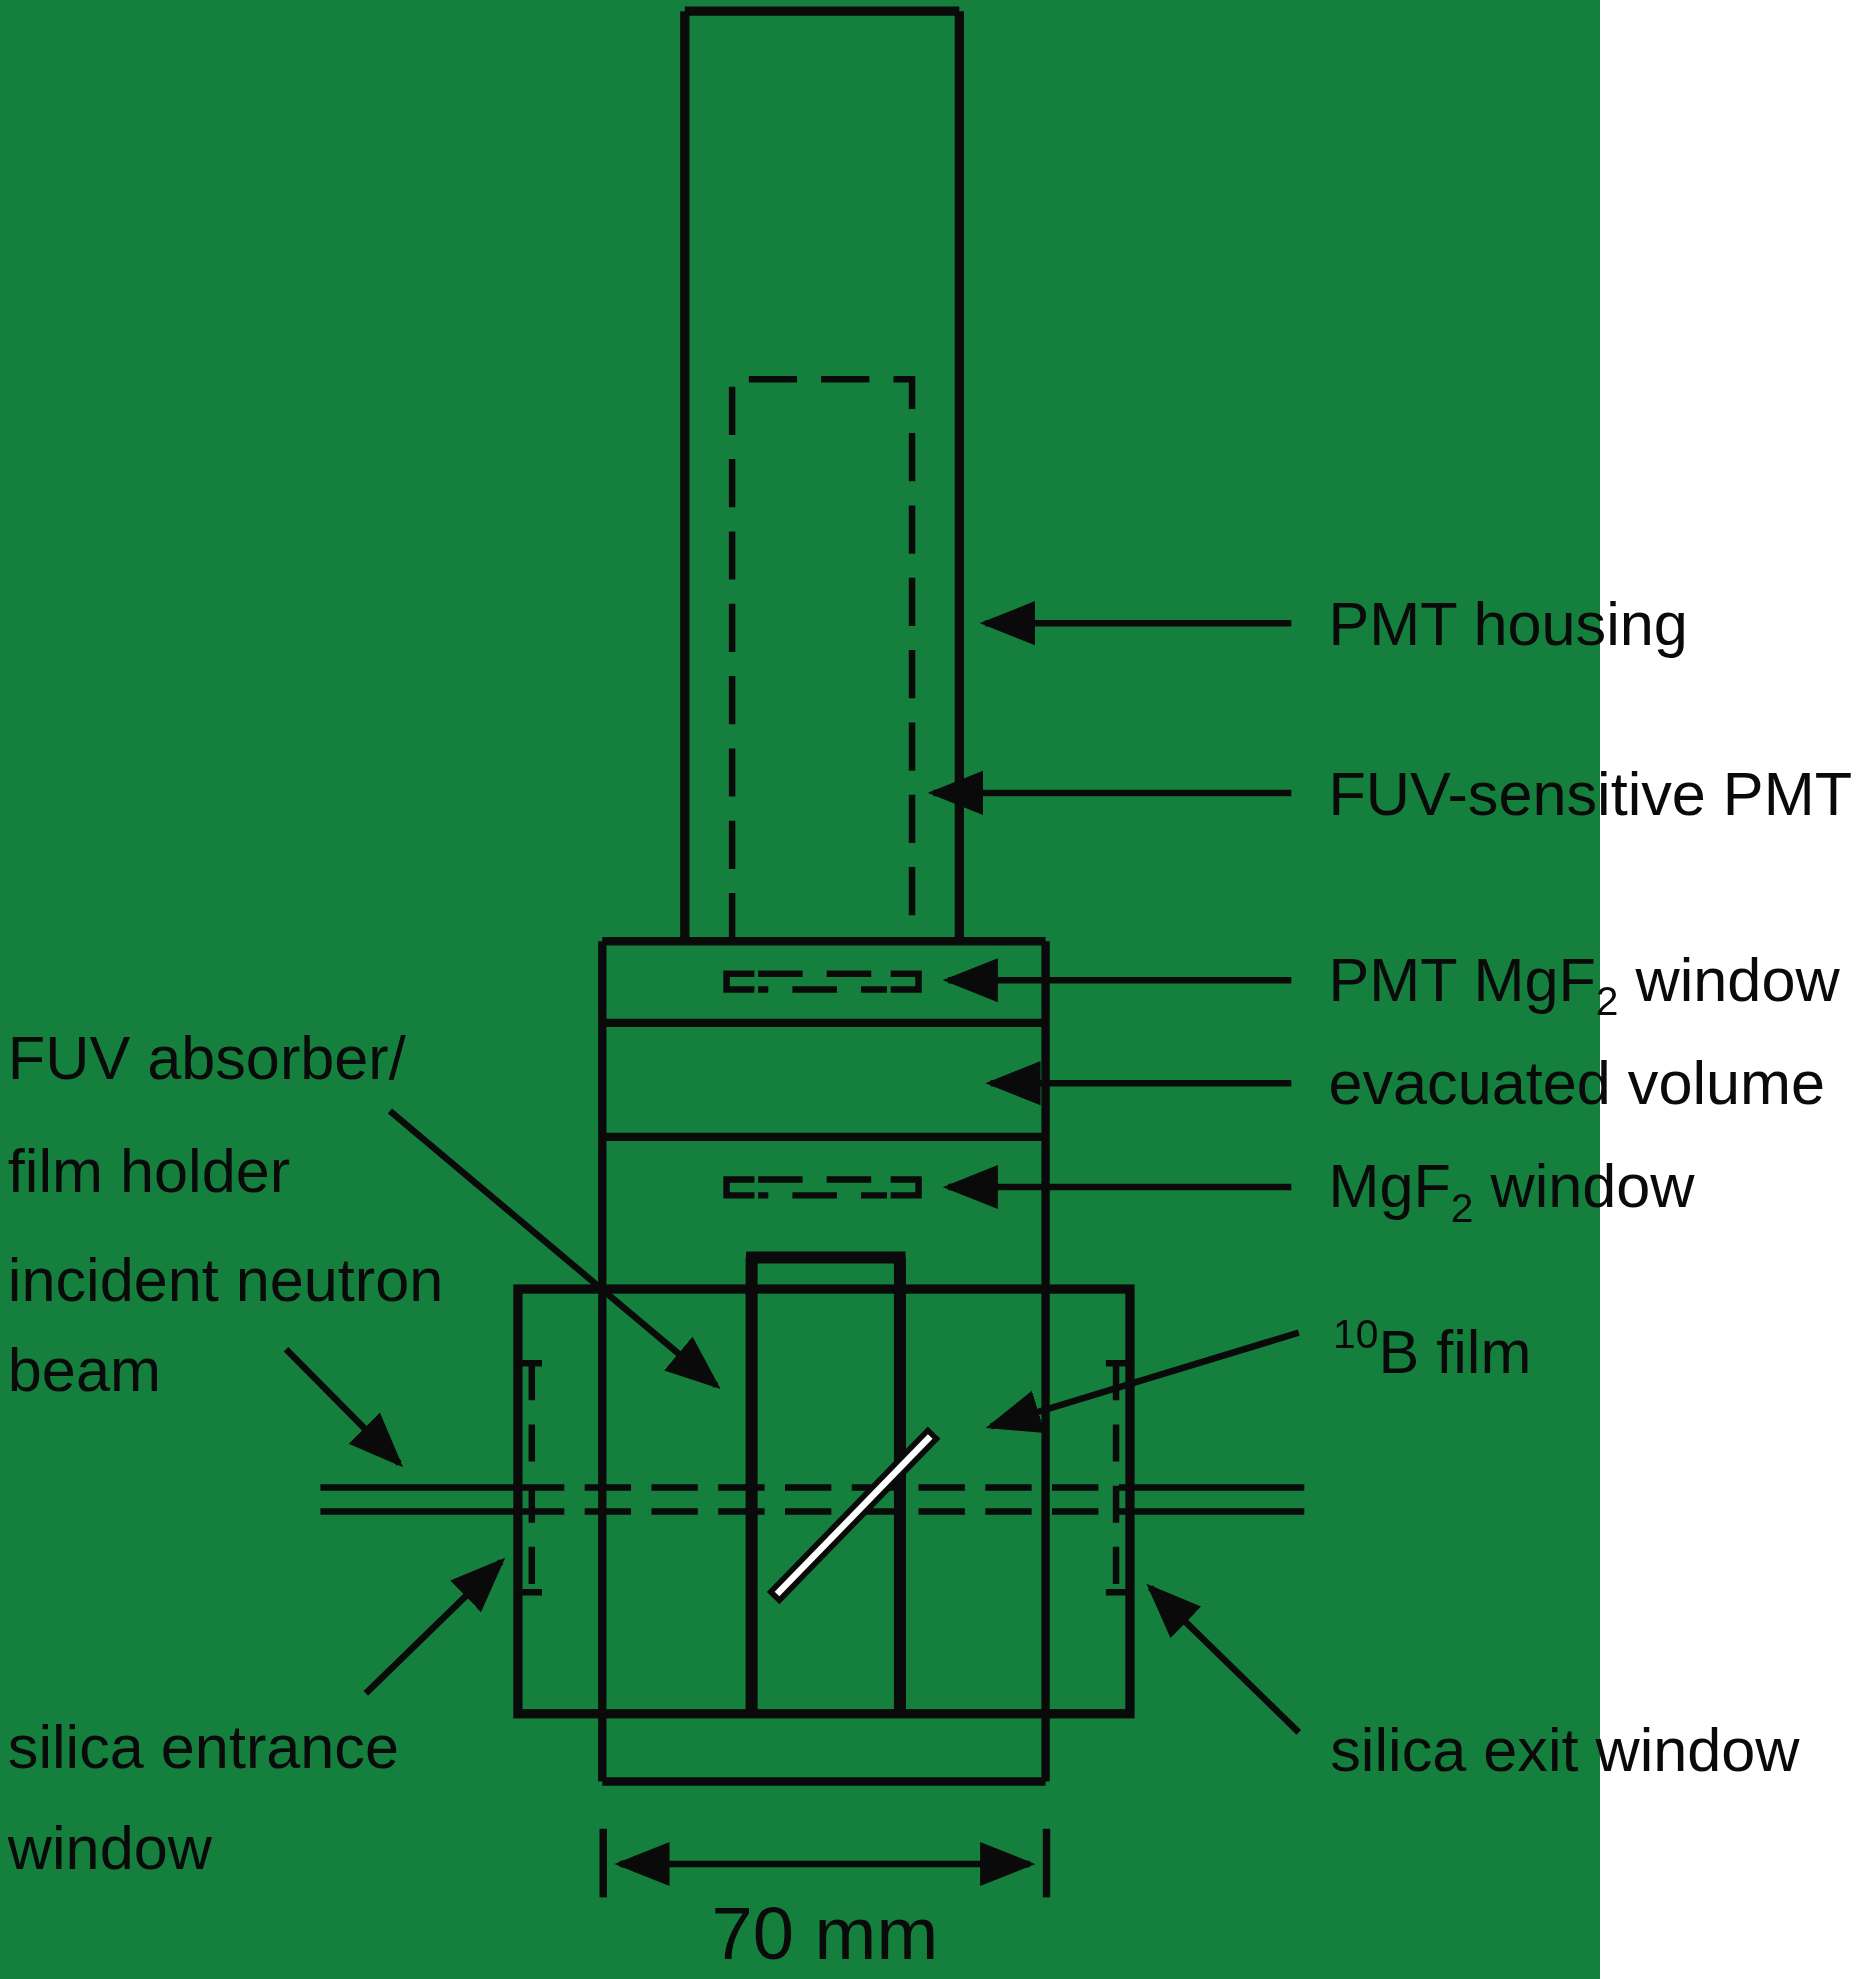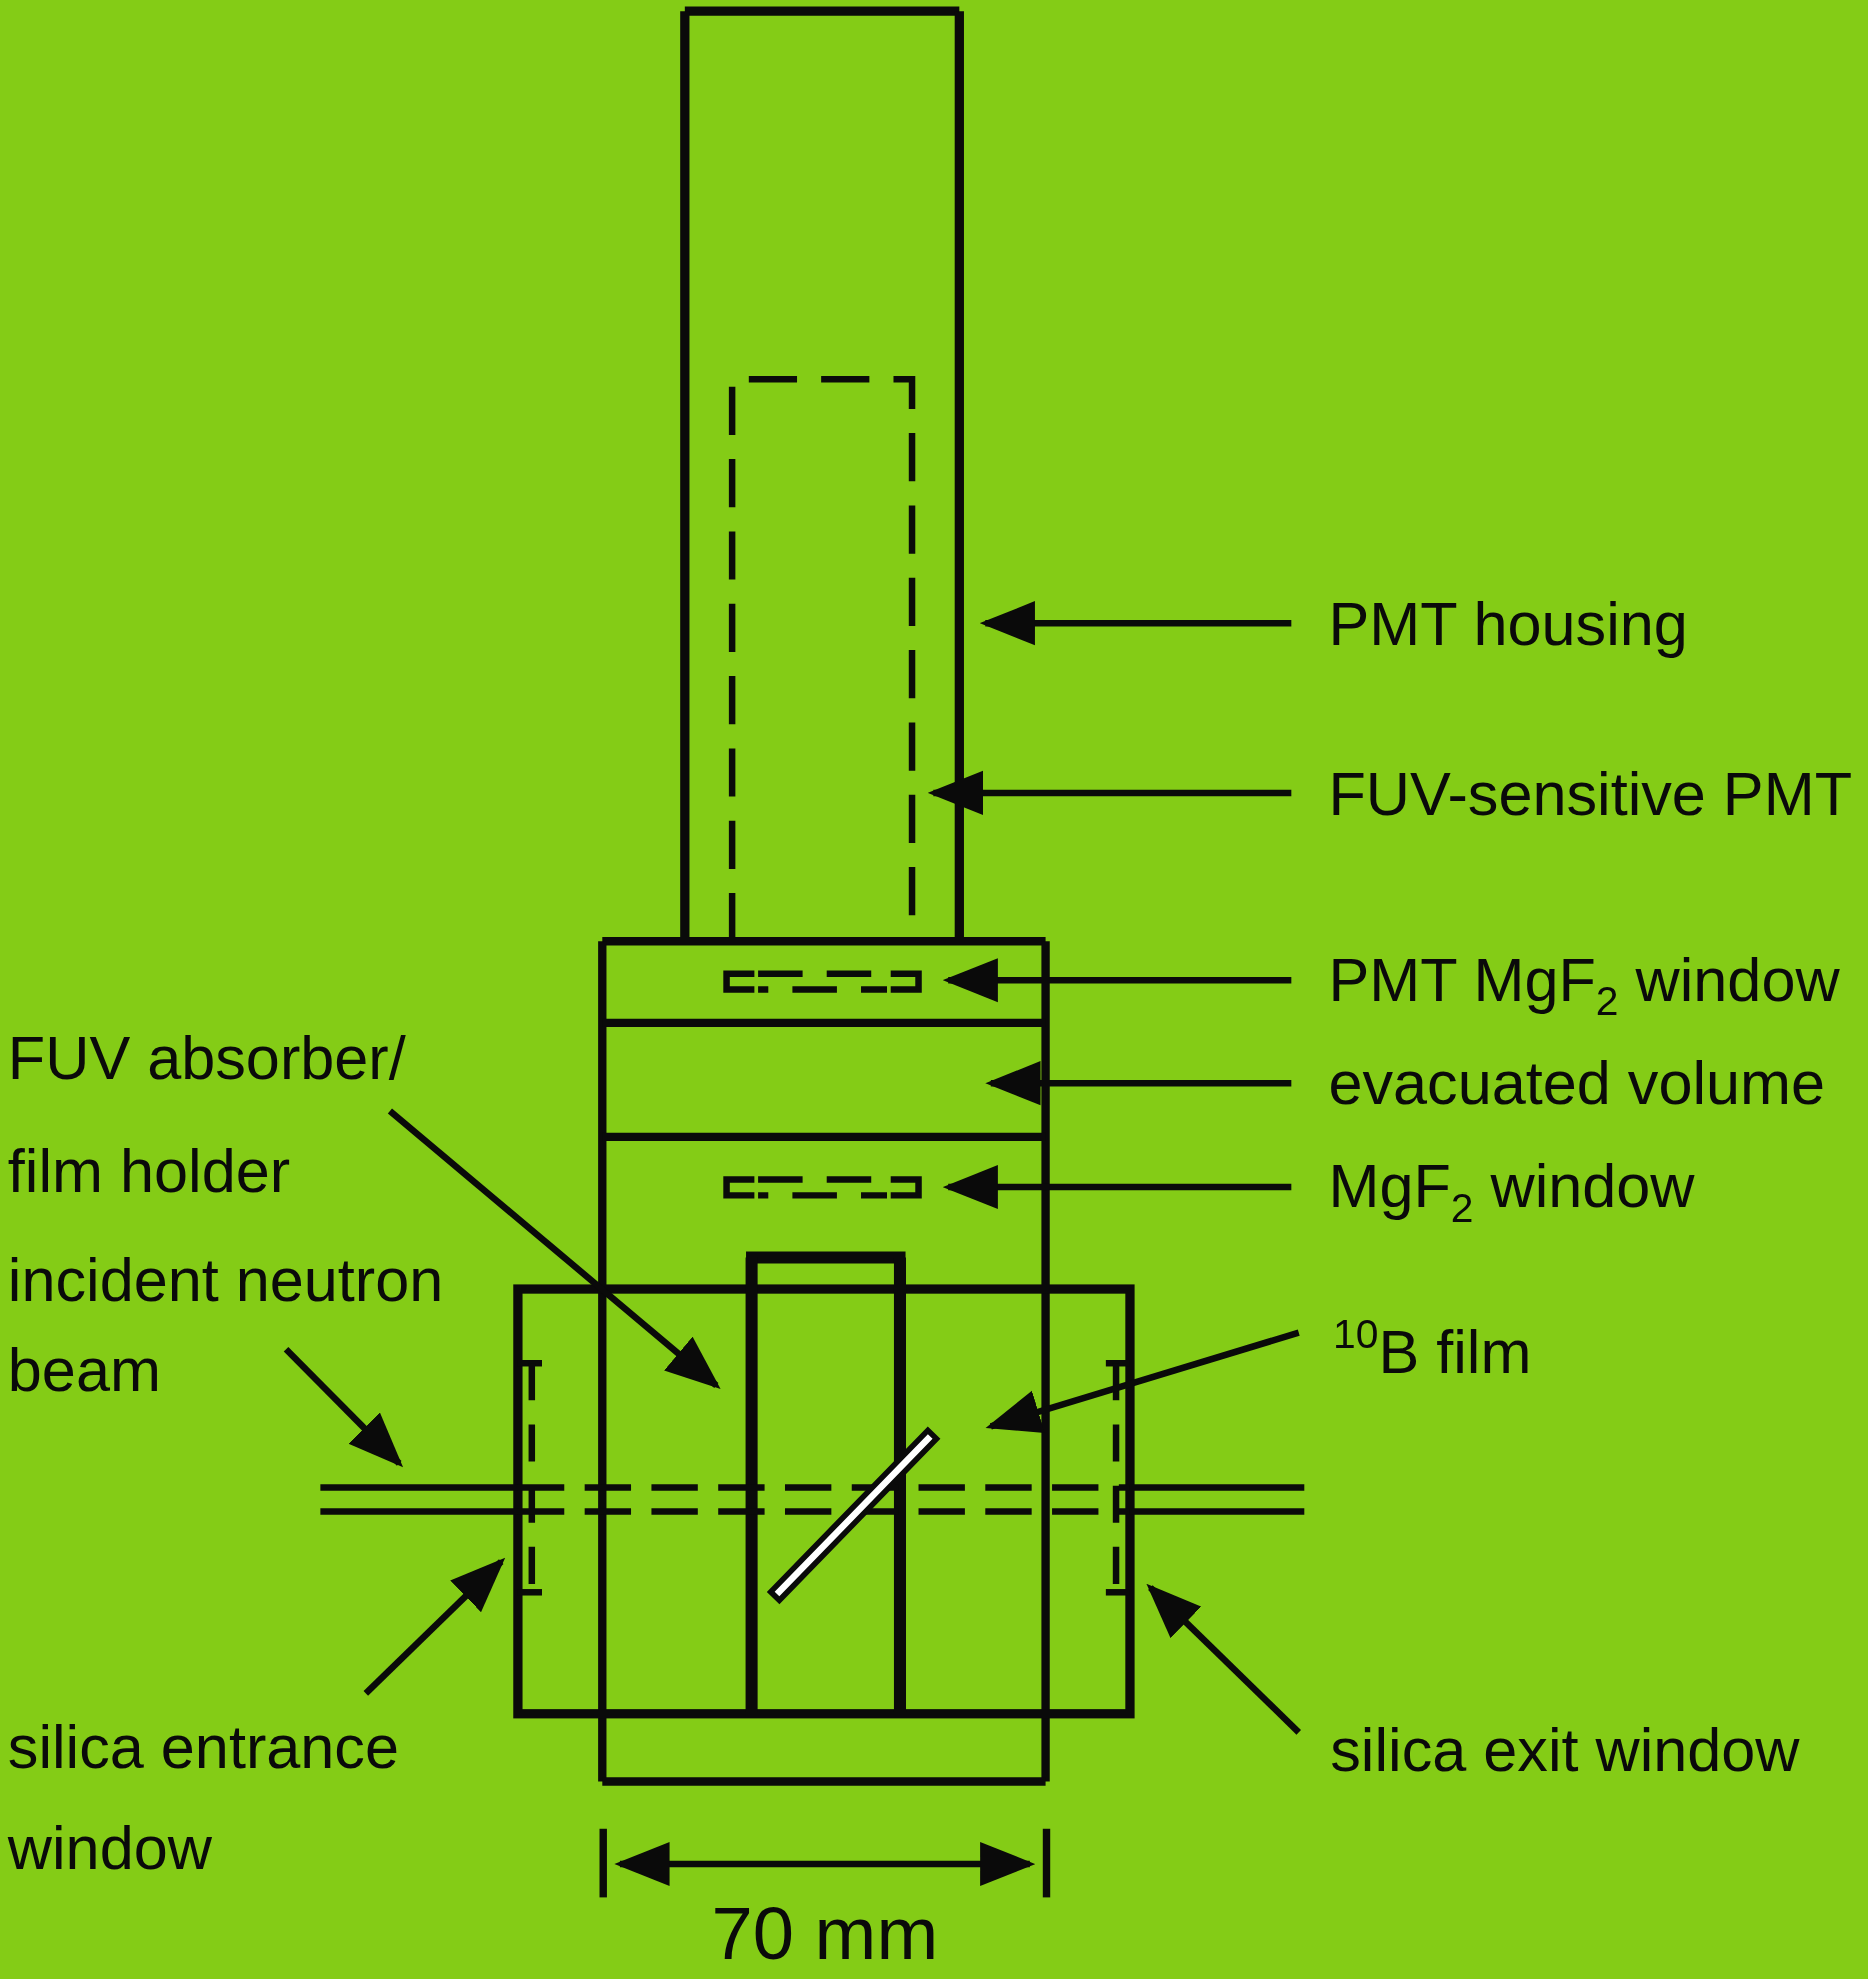--- a/index.html
+++ b/index.html
@@ -2,23 +2,23 @@
 <html style="font-size:15px"><head>
 <meta charset="utf-8">
 <style>
   html, body {
     margin: 0;
     padding: 0;
     background: #ffffff;
   }
   .stage {
     position: relative;
-    width: 1868px;
+    width: 1600px;
     height: 1979px;
-    background: #84cc16;
+    background: #15803d;
     font-family: "Liberation Sans", sans-serif;
   }
   svg { display: block; }
   .lbl {
     font-family: "Liberation Sans", sans-serif;
     font-size: 66px;
     fill: #0a0a0a;
     letter-spacing: 0px;
   }
   .lbl-dim {

